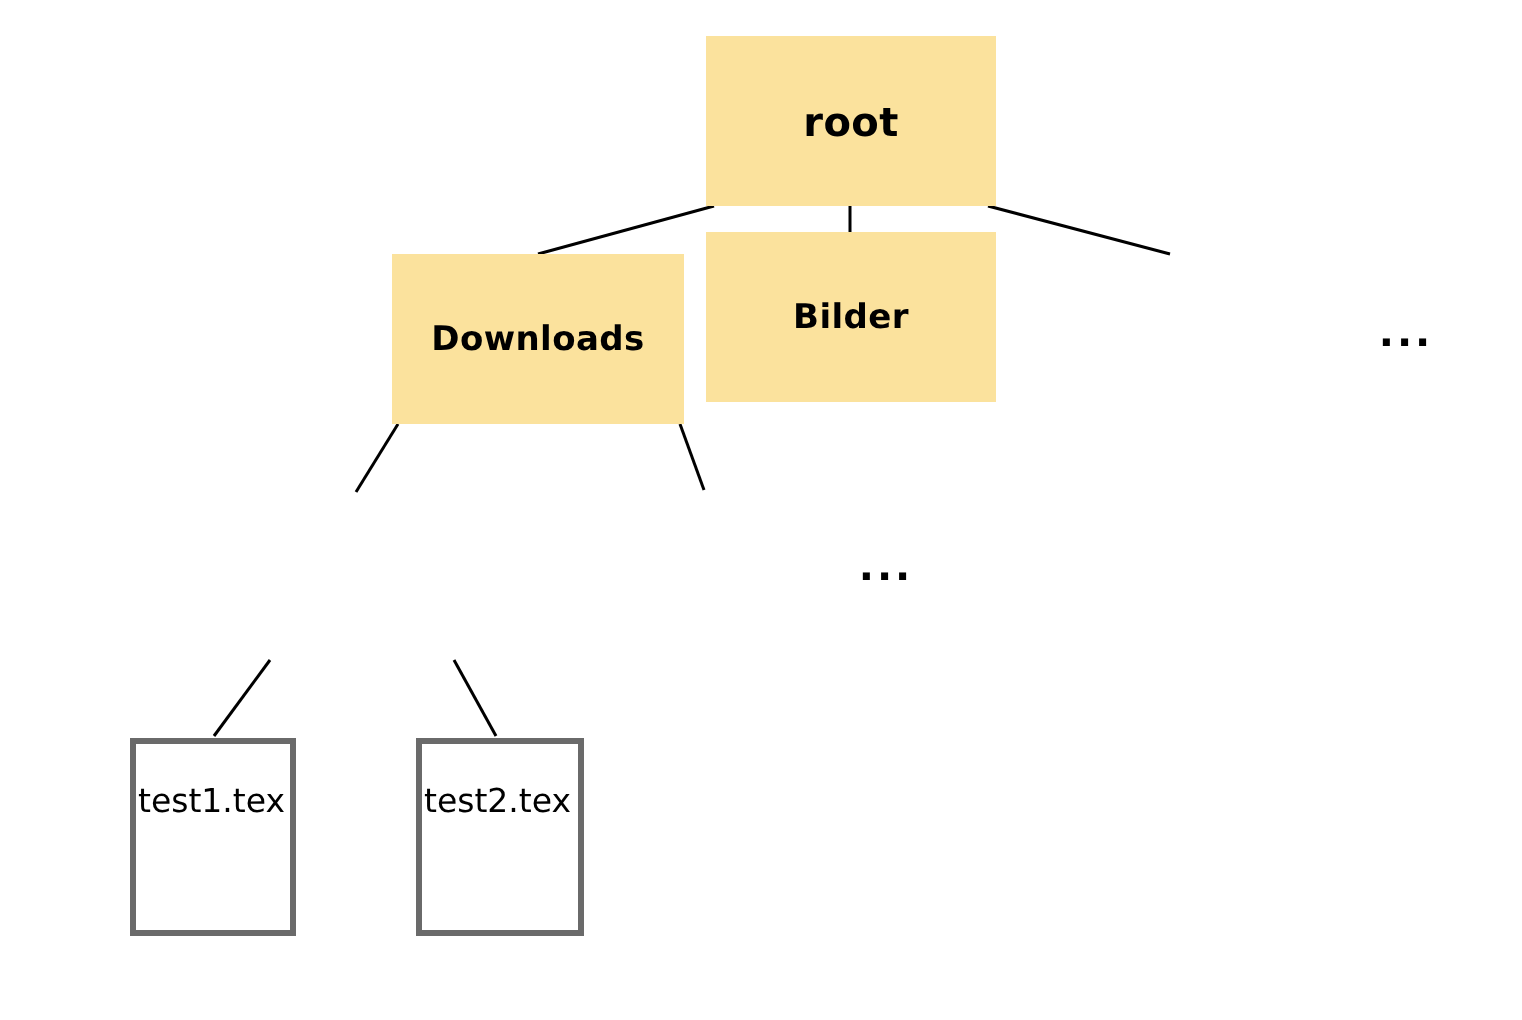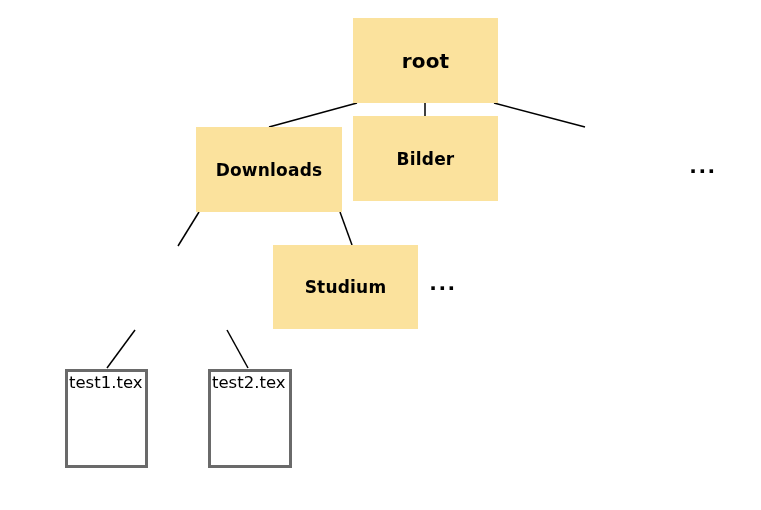--- a/index.html
+++ b/index.html
@@ -43,21 +43,21 @@
   .folder.root-node {
     font-size: 20px;
   }
   .file {
     background: #ffffff;
     border: 3px solid var(--file-border, #6A6A6A);
     font-weight: 400;
     font-size: 16.5px;
     align-items: flex-start;
     justify-content: flex-start;
-    padding: 2px 1px;
+    padding: 20px 1px;
     line-height: 1.15;
   }
   .ellipsis {
     font-weight: 700;
     font-size: 20px;
     letter-spacing: 1.5px;
     padding-bottom: 8px;
   }
   
   #n-root      { left: 353px; top: 18px;  width: 145px; height: 85px; }
@@ -89,21 +89,20 @@
   <div id="n-root" class="node folder root-node">root</div>
 
   <div id="n-dokumente" class="node folder">Downloads</div>
 
   <div id="n-bilder" class="node folder">Bilder</div>
 
 
   <div id="e-level1" class="node ellipsis">...</div>
 
 
-  <div id="n-studium" class="node folder">Studium</div>
 
   <div id="e-level2" class="node ellipsis">...</div>
 
   <div id="f-test1" class="node file">test1.tex</div>
 
   <div id="f-test2" class="node file">test2.tex</div>
 
 </div>
 
 </body></html>

